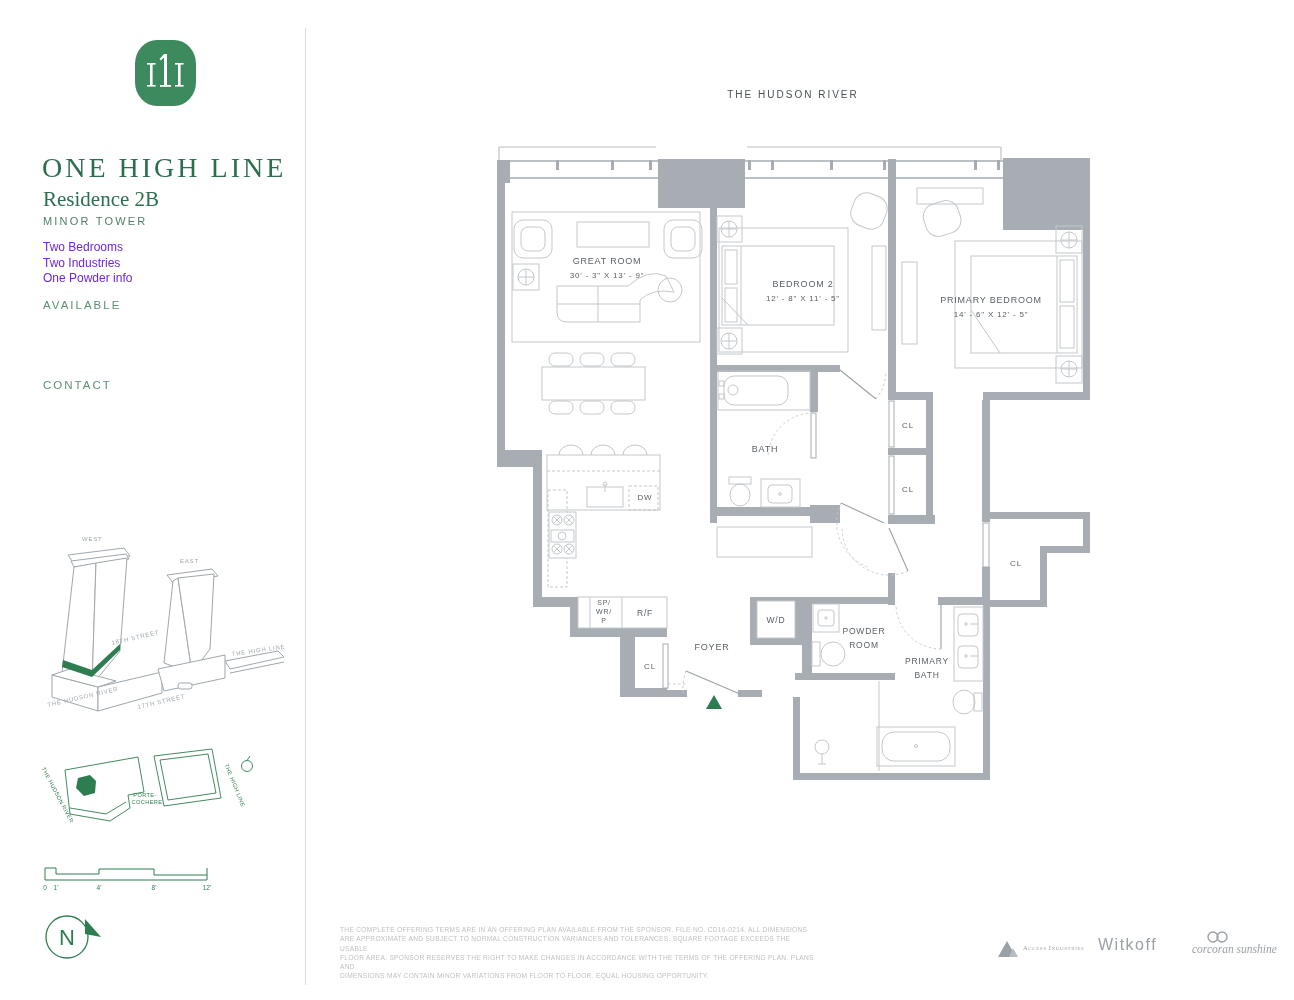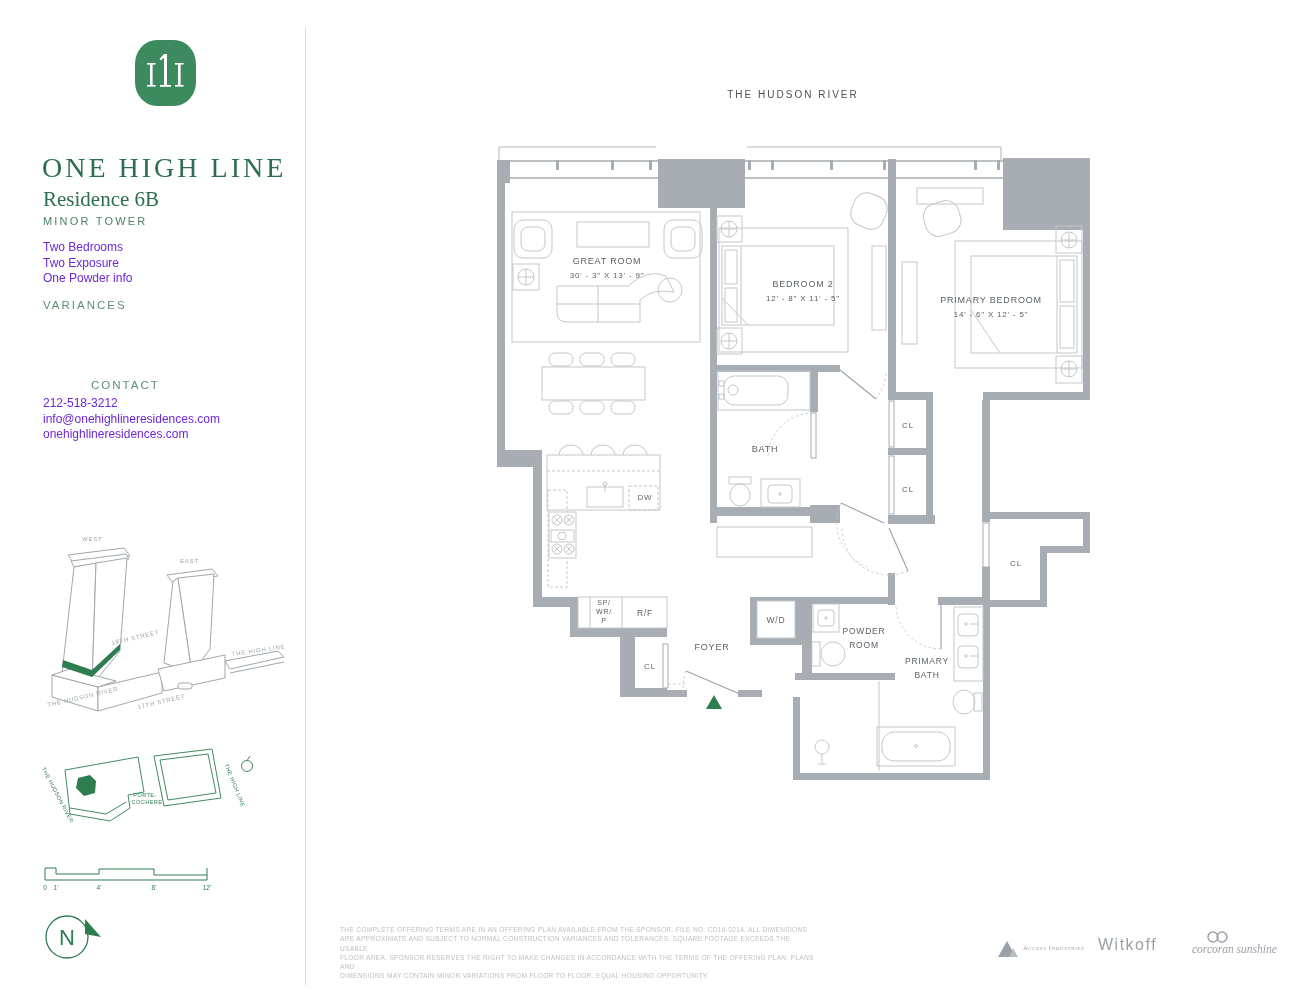--- a/index.html
+++ b/index.html
@@ -9,21 +9,21 @@
   
   #brand-title{left:42px;top:108px;font-family:"Liberation Serif",serif;font-size:28px;
      color:#2c6f4e;letter-spacing:3px;font-weight:400;margin-top:44px;}
   #residence{left:43px;top:187px;font-family:"Liberation Serif",serif;font-size:21px;color:#2c6f4e;}
   #tower{left:43px;top:215px;font-size:11px;color:#4e8065;letter-spacing:2.2px;}
   .bodytxt{font-size:12px;color:#6d28d9;line-height:15.5px;}
   .greenhead{font-size:11.5px;color:#5c8f74;letter-spacing:2px;}
   #features{left:43px;top:240px;}
   #interior-head{left:43px;top:299px;}
   #interior-lines{left:43px;top:314px;}
-  #contact-head{left:43px;top:379px;margin-left:48px;}
+  #contact-head{left:43px;top:379px;}
   #contact-lines{left:43px;top:396px;}
   #divider{left:305px;top:28px;width:1px;height:957px;background:#d9dbdc;}
   
   #river-label{left:643px;top:89px;width:300px;text-align:center;font-size:10px;
      letter-spacing:2px;color:#4a5156;}
   #disclaimer{left:340px;top:925px;width:475px;font-size:6.6px;line-height:9.3px;
      color:#bdbfc1;letter-spacing:.3px;}
   
   #access-label{left:1023px;top:944px;font-family:"Liberation Serif",serif;font-size:6.5px;
      color:#9aa1a7;letter-spacing:.6px;font-variant:small-caps;}
@@ -46,37 +46,32 @@
       <rect x="43" y="24" width="2.6" height="22"></rect>
         <rect x="40" y="23" width="8.6" height="1.6"></rect>
         <rect x="40" y="45" width="8.6" height="1.6"></rect>
       <rect x="29" y="14" width="3" height="32"></rect>
         <rect x="25" y="45" width="11" height="1.8"></rect>
       <polygon points="24.5,19 29,14 29,17.2 26,20.5"></polygon>
     </g>
   </svg>
 
   <div class="abs" id="brand-title">ONE HIGH LINE</div>
-  <div class="abs" id="residence">Residence 6B</div>
+  <div class="abs" id="residence">Residence 2B</div>
   <div class="abs" id="tower">MINOR TOWER</div>
 
   <div class="abs bodytxt" id="features">
     <div>Two Bedrooms</div>
-    <div>Two Exposure</div>
+    <div>Two Industries</div>
     <div>One Powder info</div>
   </div>
 
-  <div class="abs greenhead" id="interior-head">VARIANCES</div>
+  <div class="abs greenhead" id="interior-head">AVAILABLE</div>
 
   <div class="abs greenhead" id="contact-head">CONTACT</div>
-  <div class="abs bodytxt" id="contact-lines">
-    <div>212-518-3212</div>
-    <div>info@onehighlineresidences.com</div>
-    <div>onehighlineresidences.com</div>
-  </div>
 
   <svg class="abs" style="left:40px;top:523px" width="255" height="215" viewBox="0 0 255 215">
     <g stroke="#9fa7ad" stroke-width="1" fill="#ffffff" stroke-linejoin="round">
 
       <polygon points="28,32 84,25 90,33 34,41"></polygon>
       <polygon points="31,38 86,31 89,36 34,44"></polygon>
       <polygon points="34,44 22,150 52,162 56,40"></polygon>
       <polygon points="56,40 52,162 80,128 87,35"></polygon>
 
       <polygon points="12,152 58,164 58,188 12,174"></polygon>

